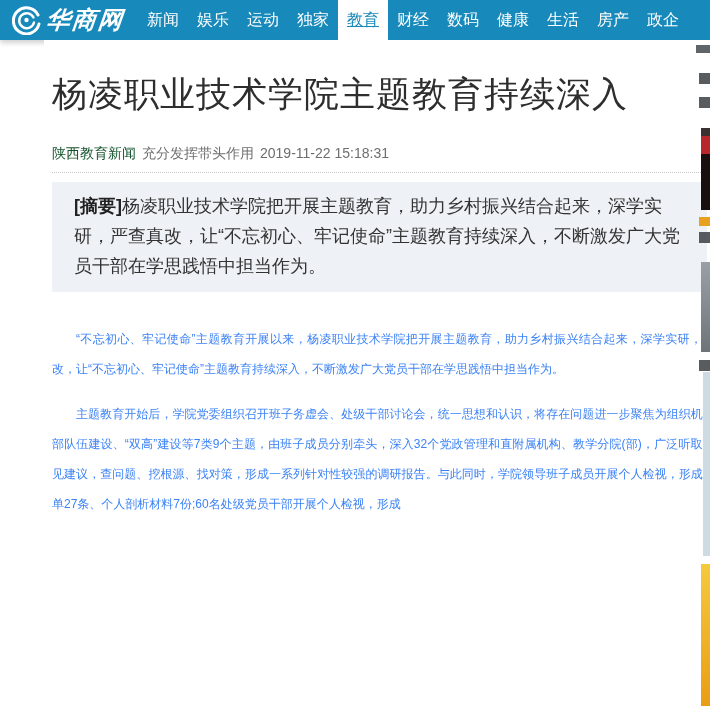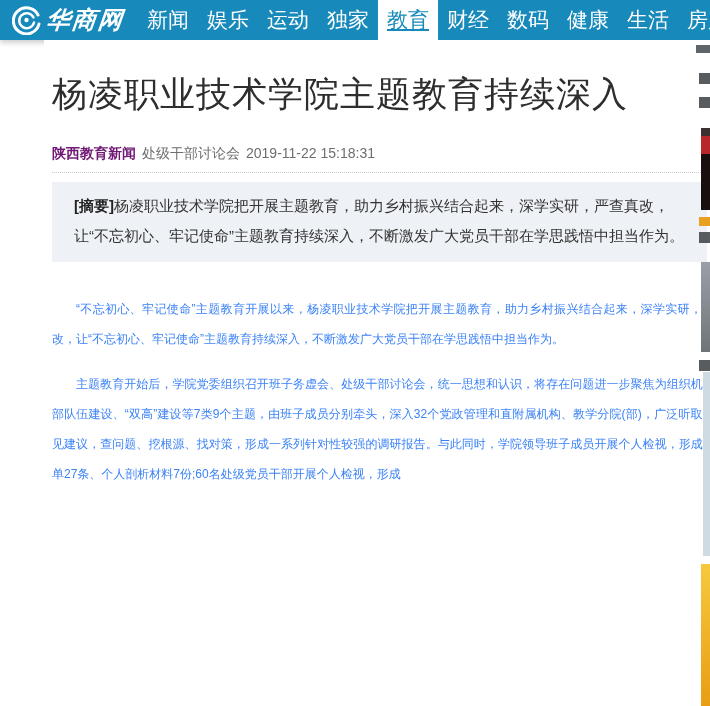--- a/index.html
+++ b/index.html
@@ -15,40 +15,40 @@
   }
   .logo { display:flex; align-items:center; padding:0 10px 0 12px; cursor:pointer; }
   .logo-icon { width:30px; height:30px; margin-right:4px; }
   .logo-text {
     color:#fff; font-size:24px; font-style:italic; font-weight:bold;
     letter-spacing:2px; transform:skewX(-6deg);
   }
   .nav-items { display:flex; align-items:stretch; margin-left:4px; }
   .nav-item {
     display:flex; align-items:center; padding:0 9px; color:#fff;
-    font-size:21px; cursor:pointer;
+    font-size:16px; cursor:pointer;
   }
   .nav-item.active { background:#fff; color:#1789ba;text-decoration:underline; }
 
   
   .main { position:absolute; top:40px; left:0; width:695px; height:666px;
           padding:0 0 0 8px; background:#fff;margin-left:44px; }
   h1.article-title {
     margin-top:33px; font-size:35px; line-height:42px; font-weight:500;
     color:#2e2e2e; letter-spacing:1px;
   }
   .byline {
     margin-top:30px; width:655px; padding-bottom:9px;
     border-bottom:1px dotted #c9c9c9; font-size:14px; color:#6e6e6e;
   }
-  .byline .source { color:#701a75; text-decoration:none; margin-right:6px; cursor:pointer;font-weight:bold; }
+  .byline .source { color:#14532d; text-decoration:none; margin-right:6px; cursor:pointer; }
   .byline .author { margin-right:6px; }
   .abstract-box {
     margin-top:9px; width:655px; background:#eef1f5; color:#333;
-    padding:9px 22px 11px 22px; font-size:15px; line-height:30px;
+    padding:9px 22px 11px 22px; font-size:18px; line-height:30px;
   }
   .abstract-box b { color:#222; }
   .paragraphs { margin-top:32px; width:687px; }
   .paragraphs p {
     font-size:12px; line-height:30px; color:#3b82f6; text-indent:2em;
     margin-bottom:15px; text-align:justify;
   }
 
   
   .sidebar-sliver { position:absolute; top:40px; right:0; width:14px; height:666px; }
@@ -93,21 +93,21 @@
         <div class="nav-item">生活</div>
         <div class="nav-item">房产</div>
         <div class="nav-item">政企</div>
       </div>
   </nav>
 
   <div class="main">
     <h1 class="article-title">杨凌职业技术学院主题教育持续深入</h1>
 
     <div class="byline">
-      <a class="source">陕西教育新闻</a><span class="author">处级干部讨论会</span><span class="datetime">2019-11-22 15:18:31</span>
+      <a class="source">陕西教育新闻</a><span class="author">充分发挥带头作用</span><span class="datetime">2019-11-22 15:18:31</span>
     </div>
 
     <div class="abstract-box">
       <b>[摘要]</b><span>杨凌职业技术学院把开展主题教育，助力乡村振兴结合起来，深学实研，严查真改，让“不忘初心、牢记使命”主题教育持续深入，不断激发广大党员干部在学思践悟中担当作为。</span>
     </div>
 
     <div class="paragraphs" id="paragraphs">
         <p>“不忘初心、牢记使命”主题教育开展以来，杨凌职业技术学院把开展主题教育，助力乡村振兴结合起来，深学实研，严查真改，让“不忘初心、牢记使命”主题教育持续深入，不断激发广大党员干部在学思践悟中担当作为。</p>
         <p>主题教育开始后，学院党委组织召开班子务虚会、处级干部讨论会，统一思想和认识，将存在问题进一步聚焦为组织机构和干部队伍建设、“双高”建设等7类9个主题，由班子成员分别牵头，深入32个党政管理和直附属机构、教学分院(部)，广泛听取师生意见建议，查问题、挖根源、找对策，形成一系列针对性较强的调研报告。与此同时，学院领导班子成员开展个人检视，形成问题清单27条、个人剖析材料7份;60名处级党员干部开展个人检视，形成</p>
       </div>

